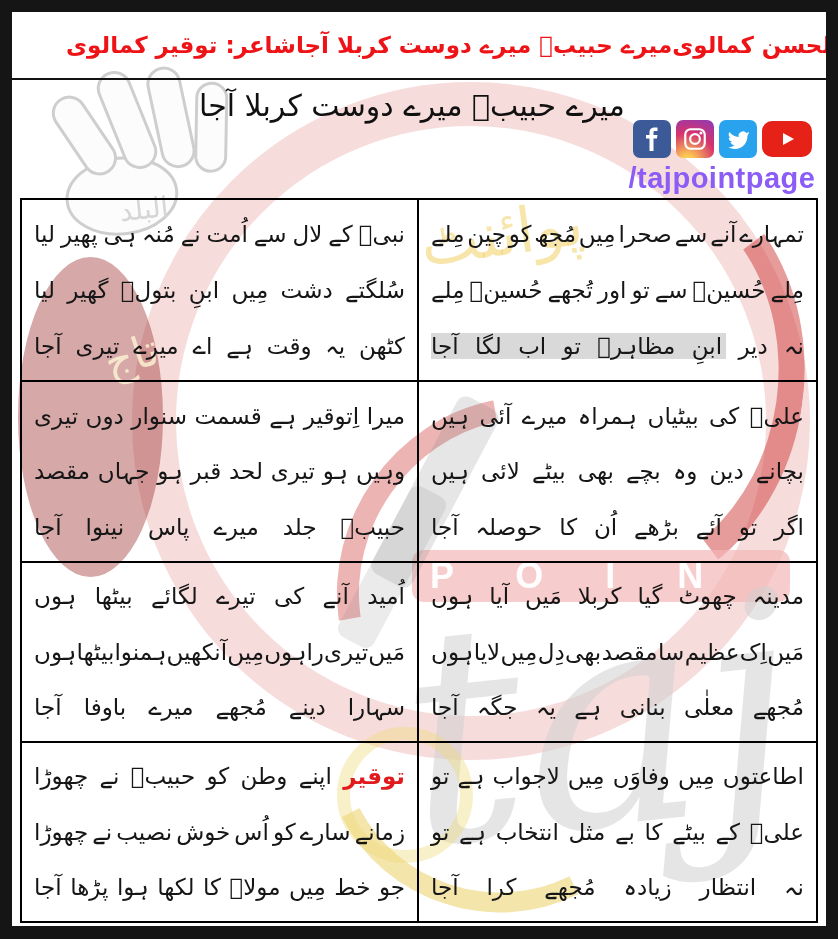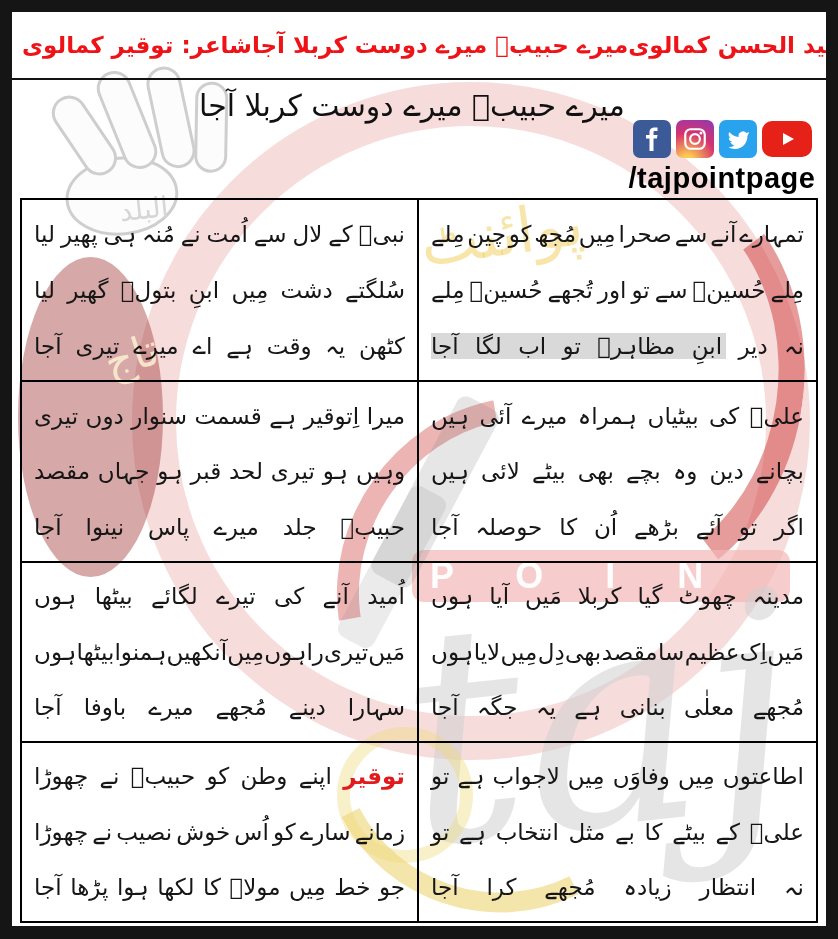--- a/index.html
+++ b/index.html
@@ -106,21 +106,21 @@
           <rect x="116" y="12" width="32" height="100" rx="16" transform="rotate(-6 132 62)"></rect>
           <rect x="156" y="32" width="30" height="88" rx="15" transform="rotate(7 171 76)"></rect>
         </g>
         <text x="120" y="160" font-size="28" fill="#d4d4d4" font-family="DejaVu Sans" direction="rtl">البلد</text>
       </svg>
     </div>
 
     <div class="content">
 
       <div class="hdr">
-        <div class="urdu hdr-item" style="color: rgb(238, 19, 22);">شاعر: توقیر کمالوی</div>
+        <div class="urdu hdr-item" style="color: rgb(238, 19, 22); margin-left: 44px;">شاعر: توقیر کمالوی</div>
         <div class="urdu hdr-item" style="color: rgb(238, 19, 22);">میرے حبیبؑ میرے دوست کربلا آجا</div>
         <div class="urdu hdr-item" style="color: rgb(238, 19, 22);">نوحہ خواں: وحید الحسن کمالوی</div>
       </div>
       <div class="hdr-rule"></div>
 
       <div class="titleblock">
         <div class="t-line urdu">میرے حبیبؑ میرے دوست کربلا آجا</div>
       </div>
 
       <div class="socialblock">
@@ -141,21 +141,21 @@
             <svg width="24" height="24" viewBox="0 0 24 24">
                 <path fill="#ffffff" d="M23 5.1c-.8.4-1.7.6-2.6.8a4.5 4.5 0 0 0-7.7 4.1A12.8 12.8 0 0 1 3.4 5a4.5 4.5 0 0 0 1.4 6c-.7 0-1.4-.2-2-.5v.1a4.5 4.5 0 0 0 3.6 4.4c-.7.2-1.4.2-2 .1a4.5 4.5 0 0 0 4.2 3.1A9 9 0 0 1 2 20.1a12.7 12.7 0 0 0 6.9 2c8.3 0 12.8-6.9 12.5-13A9 9 0 0 0 23 5.1z"></path>
               </svg>
           </div>
           <div class="s-icon yt" style="background: rgb(230, 33, 23);">
             <svg width="26" height="20" viewBox="0 0 26 20">
                 <polygon points="9,4 20,10 9,16" fill="#ffffff"></polygon>
               </svg>
           </div>
         </div>
-        <div class="handle" style="color: #000000;">/tajpointpage</div>
+        <div class="handle" style="color: #8b5cf6;">/tajpointpage</div>
       </div>
 
       <div class="lyrics-table">
           <div class="cell c-left">
             <div class="lline">
               <span>نبیؐ</span>
               <span>کے</span>
               <span>لال</span>
               <span>سے</span>
               <span>اُمت</span>

